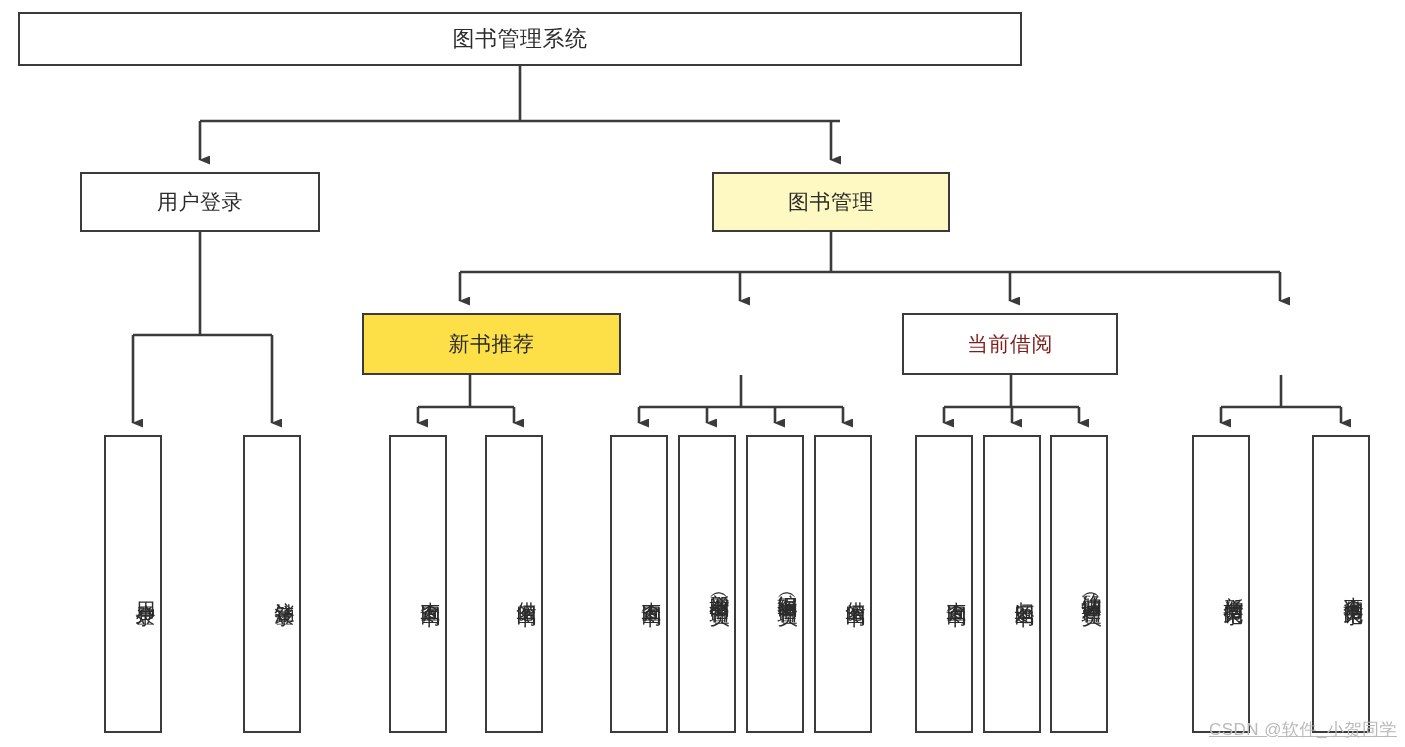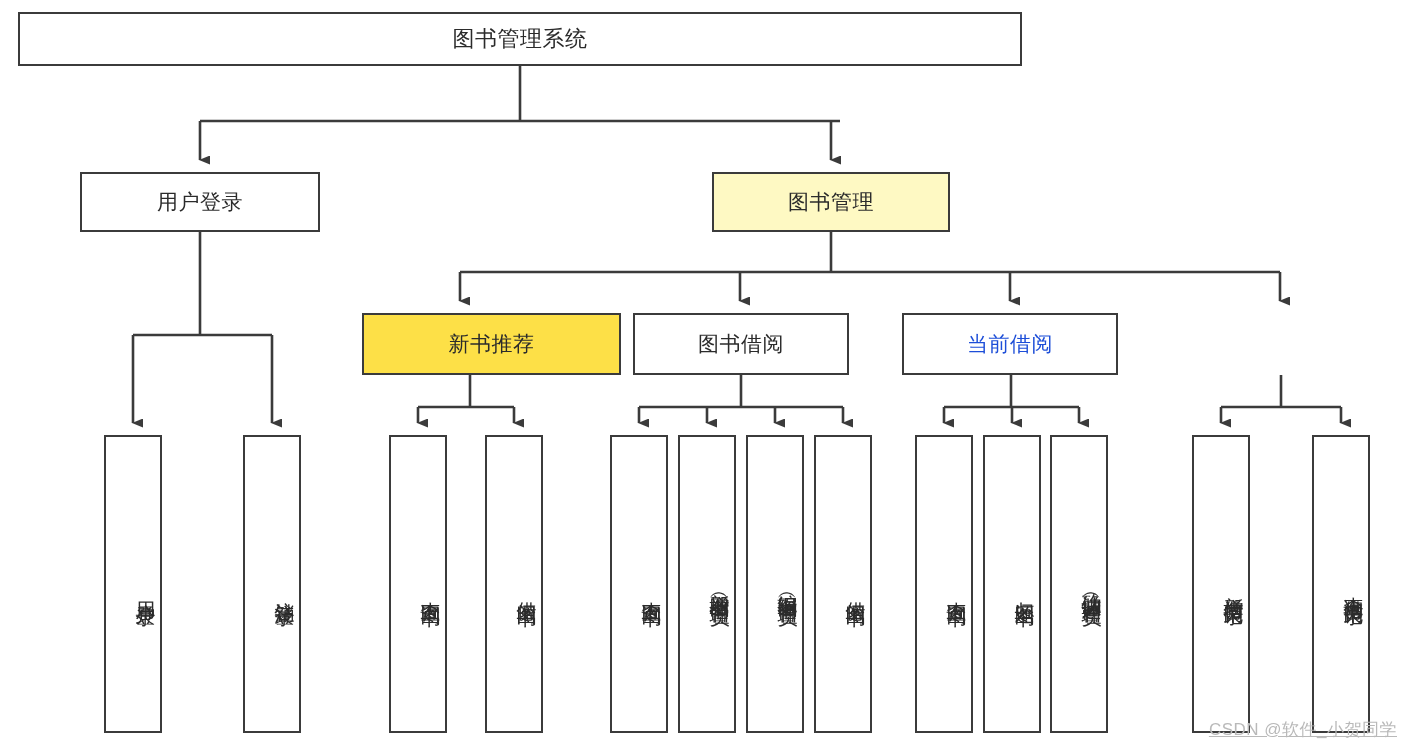--- a/index.html
+++ b/index.html
@@ -133,24 +133,21 @@
   <div class="node node-h" style="left: 80px; top: 172px; width: 240px; height: 60px; border-color: rgb(59, 59, 59); background: rgb(255, 255, 255); color: rgb(43, 43, 43);">
     <span>用户登录</span>
   </div>
   <div class="node node-h" style="left: 712px; top: 172px; width: 238px; height: 60px; border-color: rgb(59, 59, 59); background: #fef9c3; color: rgb(43, 43, 43);">
     <span>图书管理</span>
   </div>
 
   <div class="node node-h" style="left: 362px; top: 313px; width: 259px; height: 62px; border-color: rgb(59, 59, 59); background: #fde047; color: rgb(43, 43, 43);">
     <span>新书推荐</span>
   </div>
-  <div class="node node-h" style="left: 633px; top: 313px; width: 216px; height: 62px; border-color: rgb(59, 59, 59); background: rgb(255, 255, 255); color: rgb(43, 43, 43);">
-    <span>图书借阅</span>
-  </div>
-  <div class="node node-h" style="left: 902px; top: 313px; width: 216px; height: 62px; border-color: rgb(59, 59, 59); background: rgb(255, 255, 255); color: #1d4ed8;">
+  <div class="node node-h" style="left: 902px; top: 313px; width: 216px; height: 62px; border-color: rgb(59, 59, 59); background: rgb(255, 255, 255); color: #7f1d1d;">
     <span>当前借阅</span>
   </div>
 
   <div class="node node-v" style="left: 104px; top: 435px; width: 58px; height: 298px; border-color: rgb(59, 59, 59); background: rgb(255, 255, 255); color: rgb(43, 43, 43);">用户登录</div>
   <div class="node node-v" style="left: 243px; top: 435px; width: 58px; height: 298px; border-color: rgb(59, 59, 59); background: rgb(255, 255, 255); color: rgb(43, 43, 43);">注销登录</div>
   <div class="node node-v" style="left: 389px; top: 435px; width: 58px; height: 298px; border-color: rgb(59, 59, 59); background: rgb(255, 255, 255); color: rgb(43, 43, 43);">查询图书</div>
   <div class="node node-v" style="left: 485px; top: 435px; width: 58px; height: 298px; border-color: rgb(59, 59, 59); background: rgb(255, 255, 255); color: rgb(43, 43, 43);">借阅图书</div>
   <div class="node node-v" style="left: 610px; top: 435px; width: 58px; height: 298px; border-color: rgb(59, 59, 59); background: rgb(255, 255, 255); color: rgb(43, 43, 43);">查询图书</div>
   <div class="node node-v tall" style="left: 678px; top: 435px; width: 58px; height: 298px; border-color: rgb(59, 59, 59); background: rgb(255, 255, 255); color: rgb(43, 43, 43);">新增图书（管理员）</div>
   <div class="node node-v tall" style="left: 746px; top: 435px; width: 58px; height: 298px; border-color: rgb(59, 59, 59); background: rgb(255, 255, 255); color: rgb(43, 43, 43);">编辑图书（管理员）</div>

